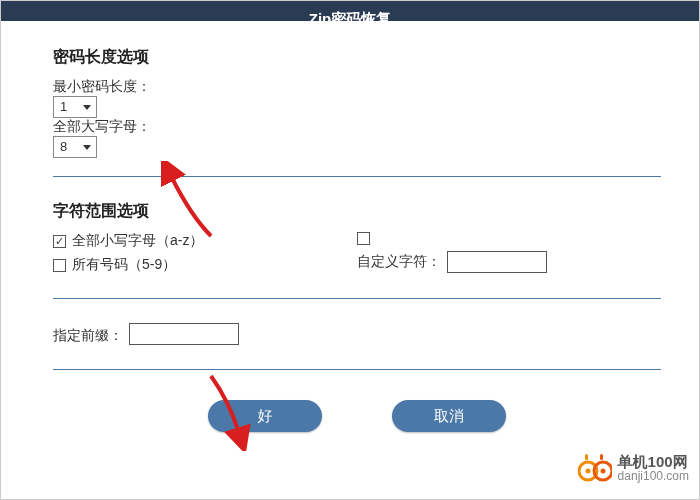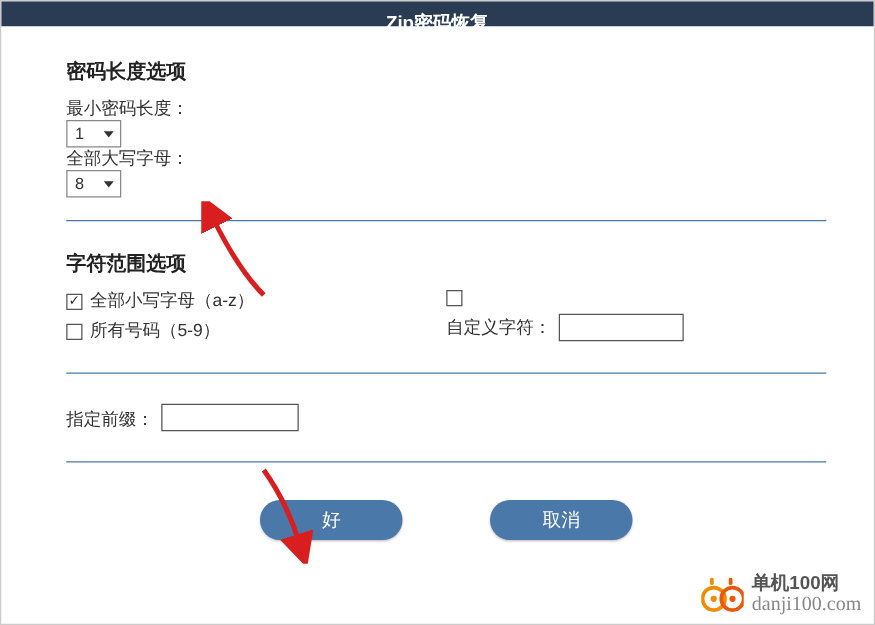--- a/index.html
+++ b/index.html
@@ -126,29 +126,29 @@
     background: #4a78a8;
     color: #fff;
     font-size: 15px;
     font-family: inherit;
     cursor: pointer;
     box-shadow: 0 1px 2px rgba(0,0,0,.25);
   }
   .watermark {
     position: absolute;
     right: 10px;
-    bottom: 6px;
+    bottom: 16px;
     display: flex;
     align-items: center;
     gap: 6px;
     color: #666;
   }
   .wm-icon { display: flex; }
   .wm-text .t1 { font-size: 15px; color: #555; font-weight: bold; line-height: 1; }
-  .wm-text .t2 { font-size: 16px; color: #888; line-height: 1.2; font-family: Liberation Serif, serif; }
+  .wm-text .t2 { font-size: 12px; color: #888; line-height: 1.2; }
   
   .arrow {
     position: absolute;
     pointer-events: none;
   }
   .section { margin-bottom: 18px; }
   .section.last { margin-bottom: 30px; }
 </style>
 </head>
 <body>

